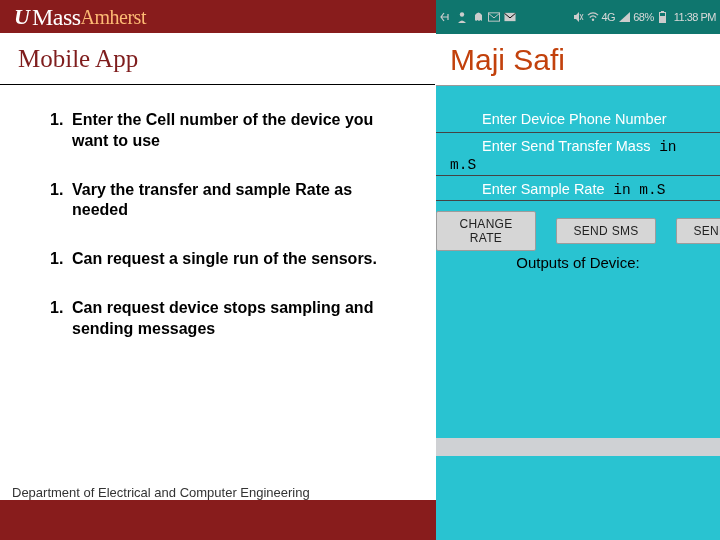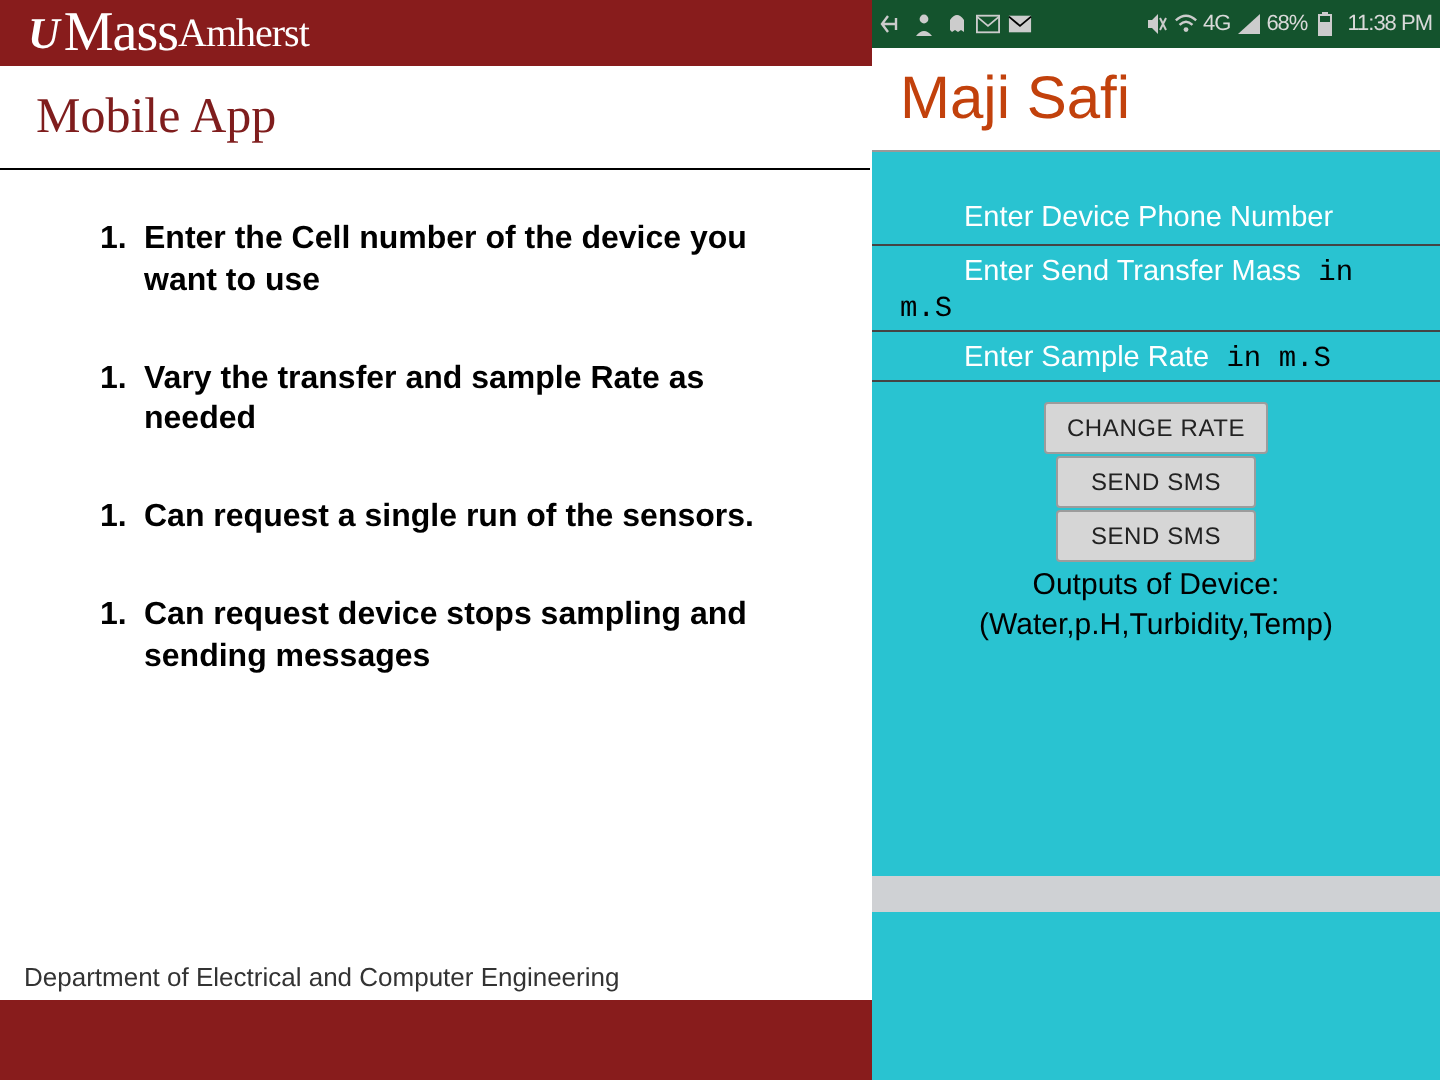--- a/index.html
+++ b/index.html
@@ -3,58 +3,58 @@
 <meta charset="utf-8">
 <style>
   * { box-sizing: border-box; margin: 0; padding: 0; }
   html, body { width: 720px; height: 540px; font-family: Arial, Helvetica, sans-serif; overflow: hidden; }
   .slide { position: relative; width: 720px; height: 540px; background: #fff; }
 
   
   .slide-header { position: absolute; top: 0; left: 0; width: 720px; height: 33px; background: #881c1c; }
   .umass-logo { position: absolute; top: 3px; left: 14px; height: 28px; display: flex; align-items: center; color: #fff; font-family: Georgia, 'Times New Roman', serif; }
   .logo-u { font-size: 22px; font-weight: bold; font-style: italic; margin-right: 2px; }
-  .logo-mass { font-size: 28px; font-weight: 400; letter-spacing: -0.5px; }
-  .logo-amherst { font-size: 20px; font-weight: 300; color: #ffffff; letter-spacing: -0.5px; }
+  .logo-mass { font-size: 24px; font-weight: 400; letter-spacing: -0.5px; }
+  .logo-amherst { font-size: 20px; font-weight: 300; color: #fdba74; letter-spacing: -0.5px; }
 
   
   .title-row { position: absolute; top: 33px; left: 0; width: 435px; height: 52px; border-bottom: 1px solid #000; display: flex; align-items: center; }
   .slide-title { font-family: Georgia, 'Times New Roman', serif; font-size: 25px; font-weight: 400; color: #7f1d1d; padding-left: 18px; }
 
   
   .body { position: absolute; top: 110px; left: 50px; width: 360px; }
   .body ol { list-style: none; }
   .body li { margin-bottom: 28px; font-size: 16px; font-weight: bold; color: #000; line-height: 1.3; display: flex; }
   .body li .num { min-width: 22px; }
   .body li .txt { flex: 1; }
 
   
   .footer-red { position: absolute; bottom: 0; left: 0; width: 720px; height: 40px; background: #881c1c; }
-  .footer-white { position: absolute; bottom: 40px; left: 0; width: 445px; height: 24px; background: #fff; display: flex; align-items: center; padding-left: 12px; }
+  .footer-white { position: absolute; bottom: 40px; left: 0; width: 445px; height: 24px; background: #fff; display: flex; align-items: flex-end; padding-left: 12px; }
   .dept { font-family: Arial, sans-serif; font-size: 13px; color: #333; }
 
   
   .phone { position: absolute; top: 0; right: 0; width: 284px; height: 540px; background: #29c3d1; overflow: hidden; }
-  .status-bar { height: 24px; background: #14532d; display: flex; align-items: center; justify-content: space-between; padding: 0 4px; color: #d9d9d9; font-size: 11px; }
+  .status-bar { height: 34px; background: #0f766e; display: flex; align-items: center; justify-content: space-between; padding: 0 4px; color: #d9d9d9; font-size: 11px; }
   .status-left { display: flex; gap: 4px; align-items: center; }
   .status-left .si, .status-right .si { width: 12px; height: 12px; display: inline-flex; align-items: center; justify-content: center; }
   .status-right { display: flex; gap: 3px; align-items: center; }
   .status-right .txt { font-size: 11px; letter-spacing: -0.5px; }
 
   .app-title-bar { height: 52px; background: #fff; border-bottom: 1px solid #999; display: flex; align-items: center; padding-left: 14px; }
   .app-title { font-family: 'Trebuchet MS', Arial, sans-serif; font-size: 30px; font-weight: 400; color: #c2410c; }
 
   .app-body { padding: 0; }
   .field-row { border-bottom: 1px solid #444; padding: 6px 14px 4px 14px; }
   .field-dense {padding-top:4px; padding-bottom:2px;}
   .field-row .ph { font-size: 14.5px; color: #fff; font-weight: 500; margin-left: 32px; }
   .field-row .ph .ms { color: #000000; font-family: Liberation Mono, monospace; }
   .field-spacer { height: 18px; }
 
-  .btn-stack { display: flex; flex-direction: column; align-items: center; gap: 1px; margin-top: 10px; }
+  .btn-stack { display: flex; flex-direction: row; align-items: center; gap: 20px; margin-top: 10px; }
   .android-btn { background: #d6d6d6; border: 1px solid #9c9c9c; border-radius: 2px; padding: 5px 10px; font-size: 12px; font-weight: 500; color: #222; min-width: 100px; text-align: center; font-family: Arial, sans-serif; letter-spacing: 0.3px; }
 
   .outputs { margin-top: 2px; text-align: center; font-size: 15px; color: #000; line-height: 1.35; }
 
   .bottom-bar { position: absolute; bottom: 84px; left: 0; width: 100%; height: 18px; background: #cfd1d4; }
 
   
   svg { display: block; }
 </style>
 </head>
@@ -184,20 +184,19 @@
       </div>
 
       <div class="btn-stack">
         <div class="android-btn">CHANGE RATE</div>
         <div class="android-btn">SEND SMS</div>
         <div class="android-btn">SEND SMS</div>
       </div>
 
       <div class="outputs">
         <div>Outputs of Device:</div>
-        <div>(Water,p.H,Turbidity,Temp)</div>
       </div>
     </div>
 
     <div class="bottom-bar"></div>
   </div>
 
 </div>
 
 </body></html>

